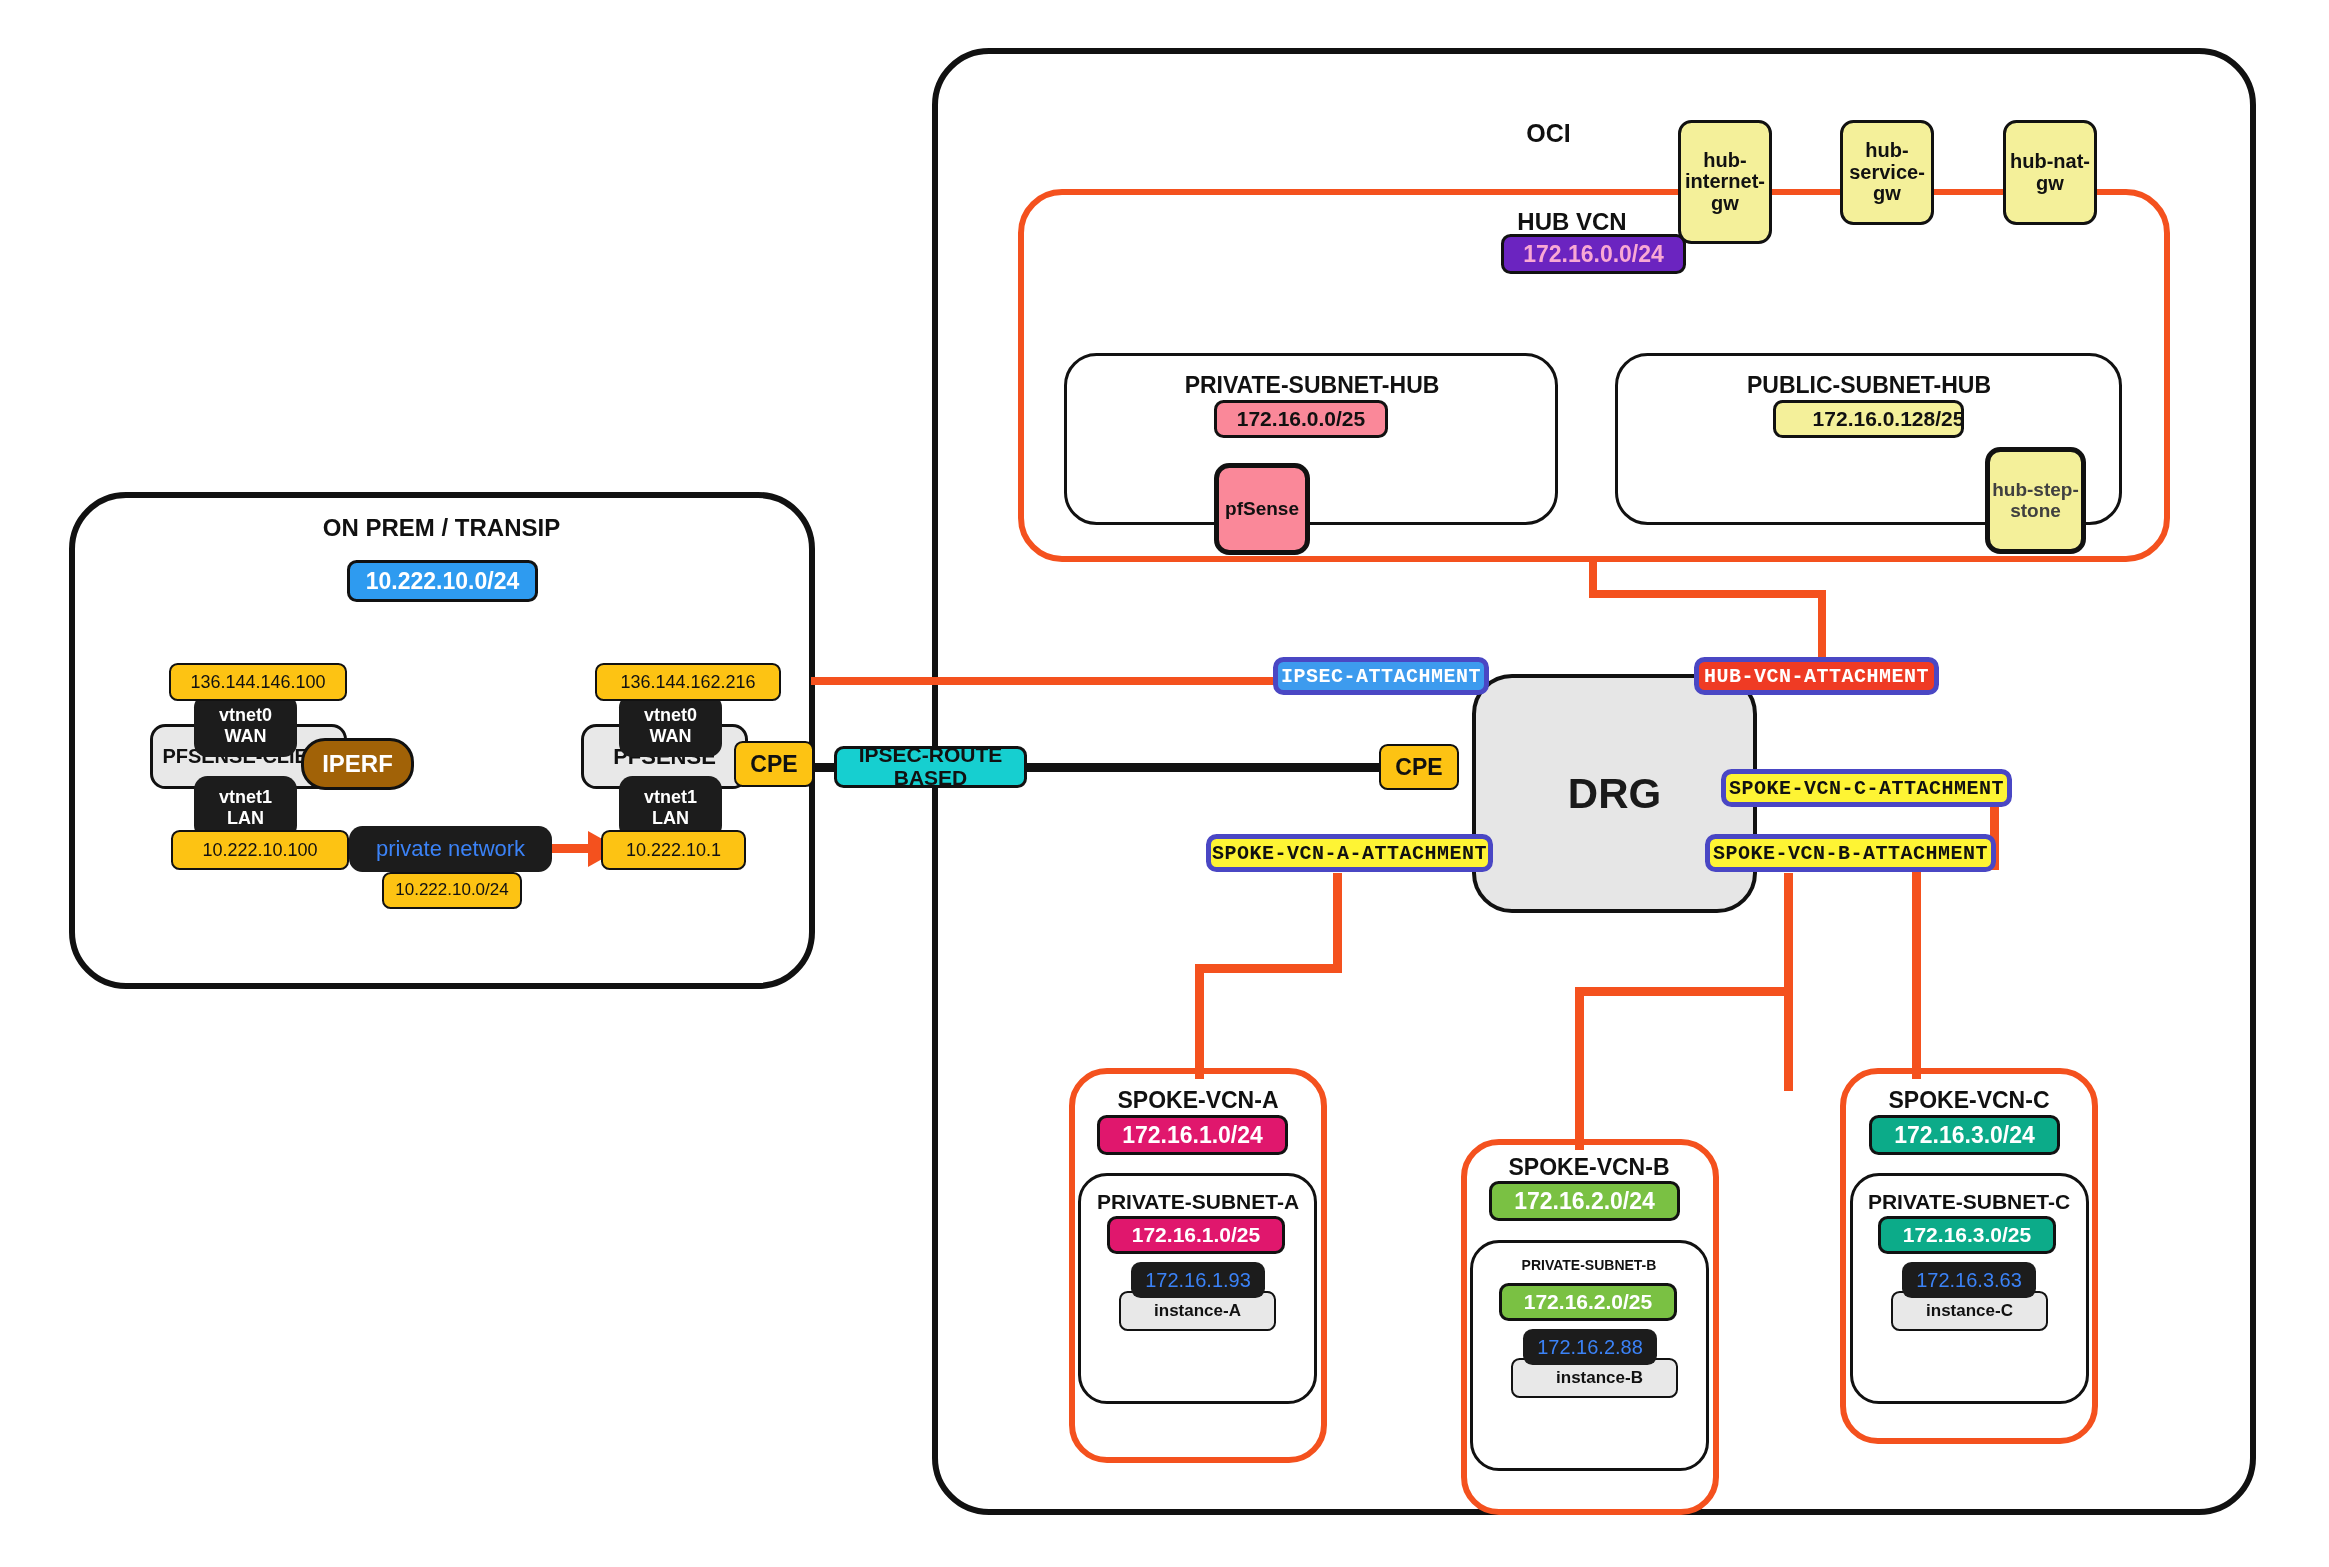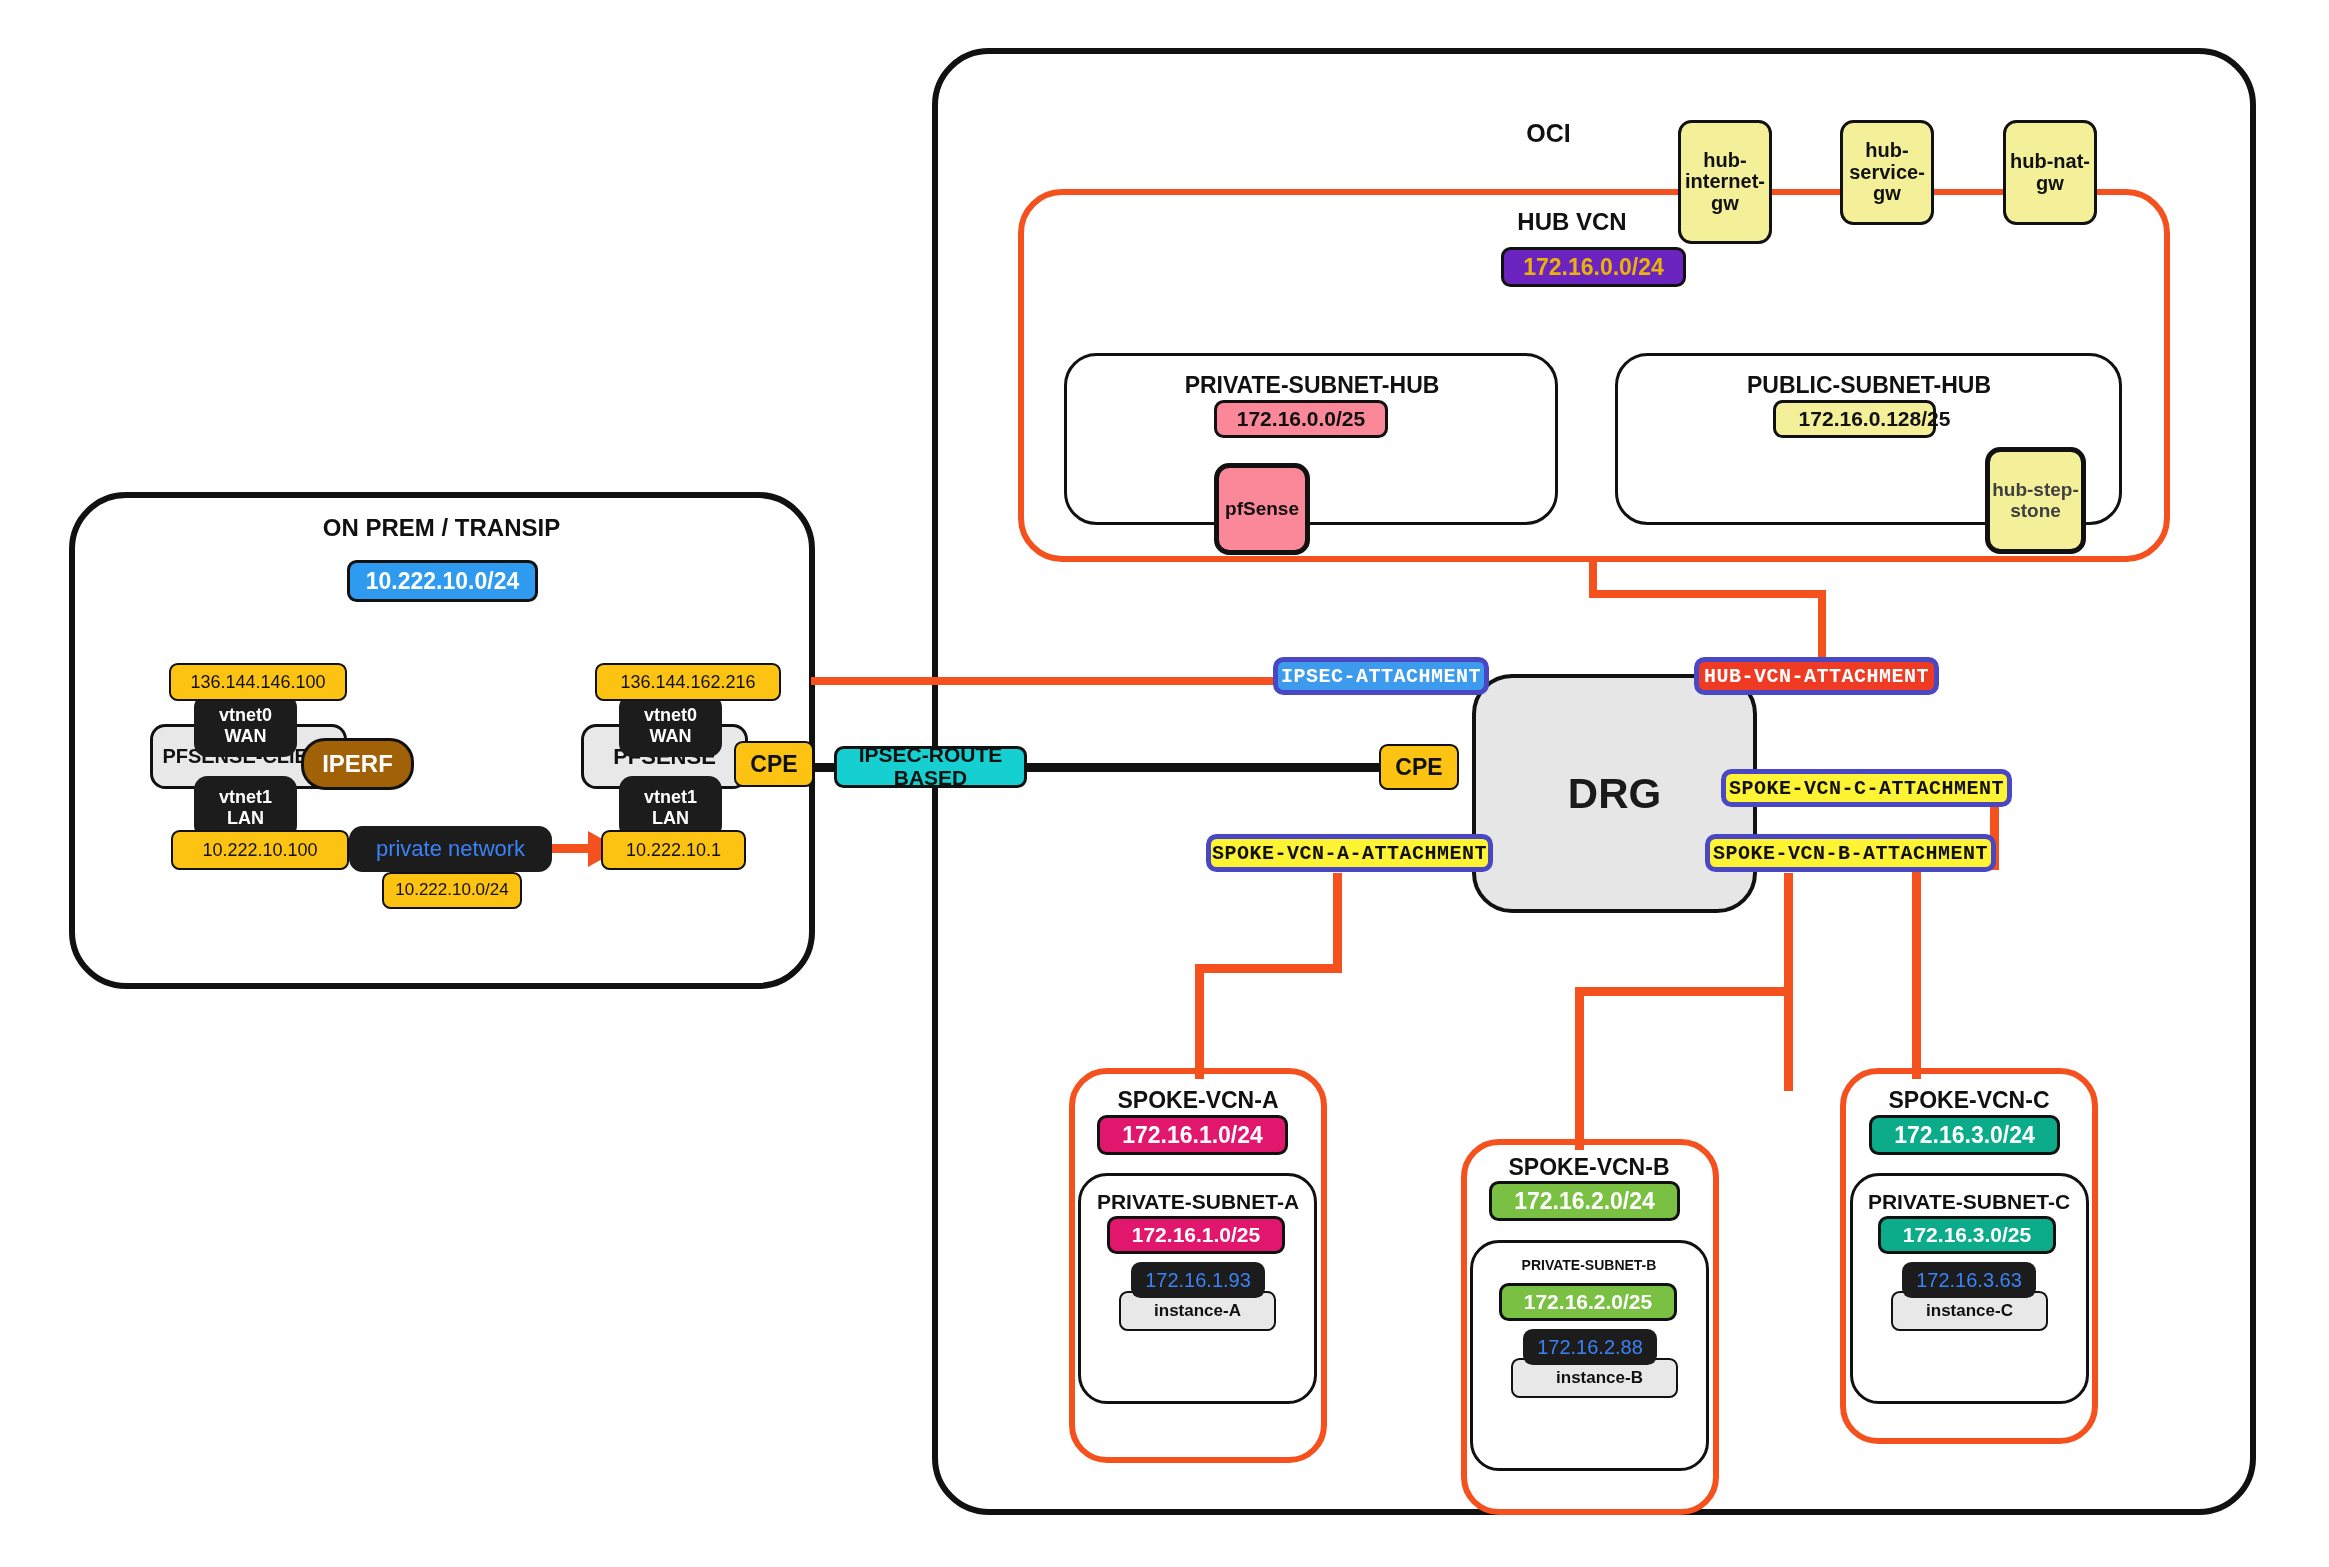--- a/index.html
+++ b/index.html
@@ -98,34 +98,34 @@
   <div class="line" style="left:550px;top:844px;width:42px;height:8.6px;"></div>
   <div class="arrow" style="left:588px;top:831px;border-top:18px solid transparent;border-bottom:18px solid transparent;border-left:32.5px solid #f4511e;"></div>
 
   <div class="box round-container" style="left:932px;top:48px;width:1324px;height:1467px;"></div>
 
   <div class="title" style="left:1491px;top:119px;width:115px;font-size:25px;">OCI</div>
 
   <div class="box orange-container" style="left:1018px;top:189px;width:1152px;height:373px;"></div>
 
   <div class="title" style="left:1486px;top:208px;width:172px;font-size:24px;">HUB VCN</div>
-  <div class="chip" style="left:1501px;top:247px;width:185px;height:40px;background:#6b24c0;color:#eab308;font-size:23px;">172.16.0.0/24</div>
+  <div class="chip" style="left:1501px;top:234px;width:185px;height:40px;background:#6b24c0;color:#f9a8d4;font-size:23px;">172.16.0.0/24</div>
 
   <div class="chip" style="left:1678px;top:120px;width:94px;height:124px;background:#f4f09a;color:#111;font-size:20px;border-radius:13.4px;z-index:14;flex-direction:column;">hub-internet-gw</div>
   <div class="chip" style="left:1840px;top:120px;width:94px;height:105px;background:#f4f09a;color:#111;font-size:20px;border-radius:13.4px;z-index:14;flex-direction:column;">hub-service-gw</div>
   <div class="chip" style="left:2003px;top:120px;width:94px;height:105px;background:#f4f09a;color:#111;font-size:20px;border-radius:13.4px;z-index:14;flex-direction:column;">hub-nat-gw</div>
 
   <div class="box round-container-thin" style="left:1064px;top:353px;width:494px;height:172px;"></div>
   <div class="title" style="left:1159px;top:372px;width:306px;font-size:23px;">PRIVATE-SUBNET-HUB</div>
   <div class="chip" style="left:1214px;top:400px;width:174px;height:38px;background:#fa8899;color:#111;font-size:21px;">172.16.0.0/25</div>
   <div class="chip" style="left:1214px;top:463px;width:96px;height:92px;background:#fa8899;color:#111;font-size:19px;border-radius:15.3px;border-width:5.7px;z-index:16;">pfSense</div>
 
   <div class="box round-container-thin" style="left:1615px;top:353px;width:507px;height:172px;"></div>
   <div class="title" style="left:1716px;top:372px;width:306px;font-size:23px;">PUBLIC-SUBNET-HUB</div>
-  <div class="chip" style="left:1773px;top:400px;width:163px;height:38px;background:#f4f09a;color:#111;font-size:21px;padding-left:40px;">172.16.0.128/25</div>
+  <div class="chip" style="left:1773px;top:400px;width:191px;height:38px;background:#f4f09a;color:#111;font-size:21px;padding-left:40px;">172.16.0.128/25</div>
   <div class="chip" style="left:1985px;top:447px;width:101px;height:107px;background:#f4f09a;color:#404040;font-size:19px;border-radius:15.3px;border-width:5.7px;z-index:16;flex-direction:column;">hub-step-stone</div>
 
   <div class="line" style="left:1589px;top:562px;width:7.6px;height:34px;"></div>
   <div class="line" style="left:1589px;top:590px;width:237px;height:7.6px;"></div>
   <div class="line" style="left:1818px;top:590px;width:7.6px;height:88px;"></div>
 
   <div class="line" style="left:811px;top:677px;width:478px;height:7.6px;"></div>
 
   <div class="bline" style="left:808px;top:763px;width:593px;height:8.6px;"></div>
 

